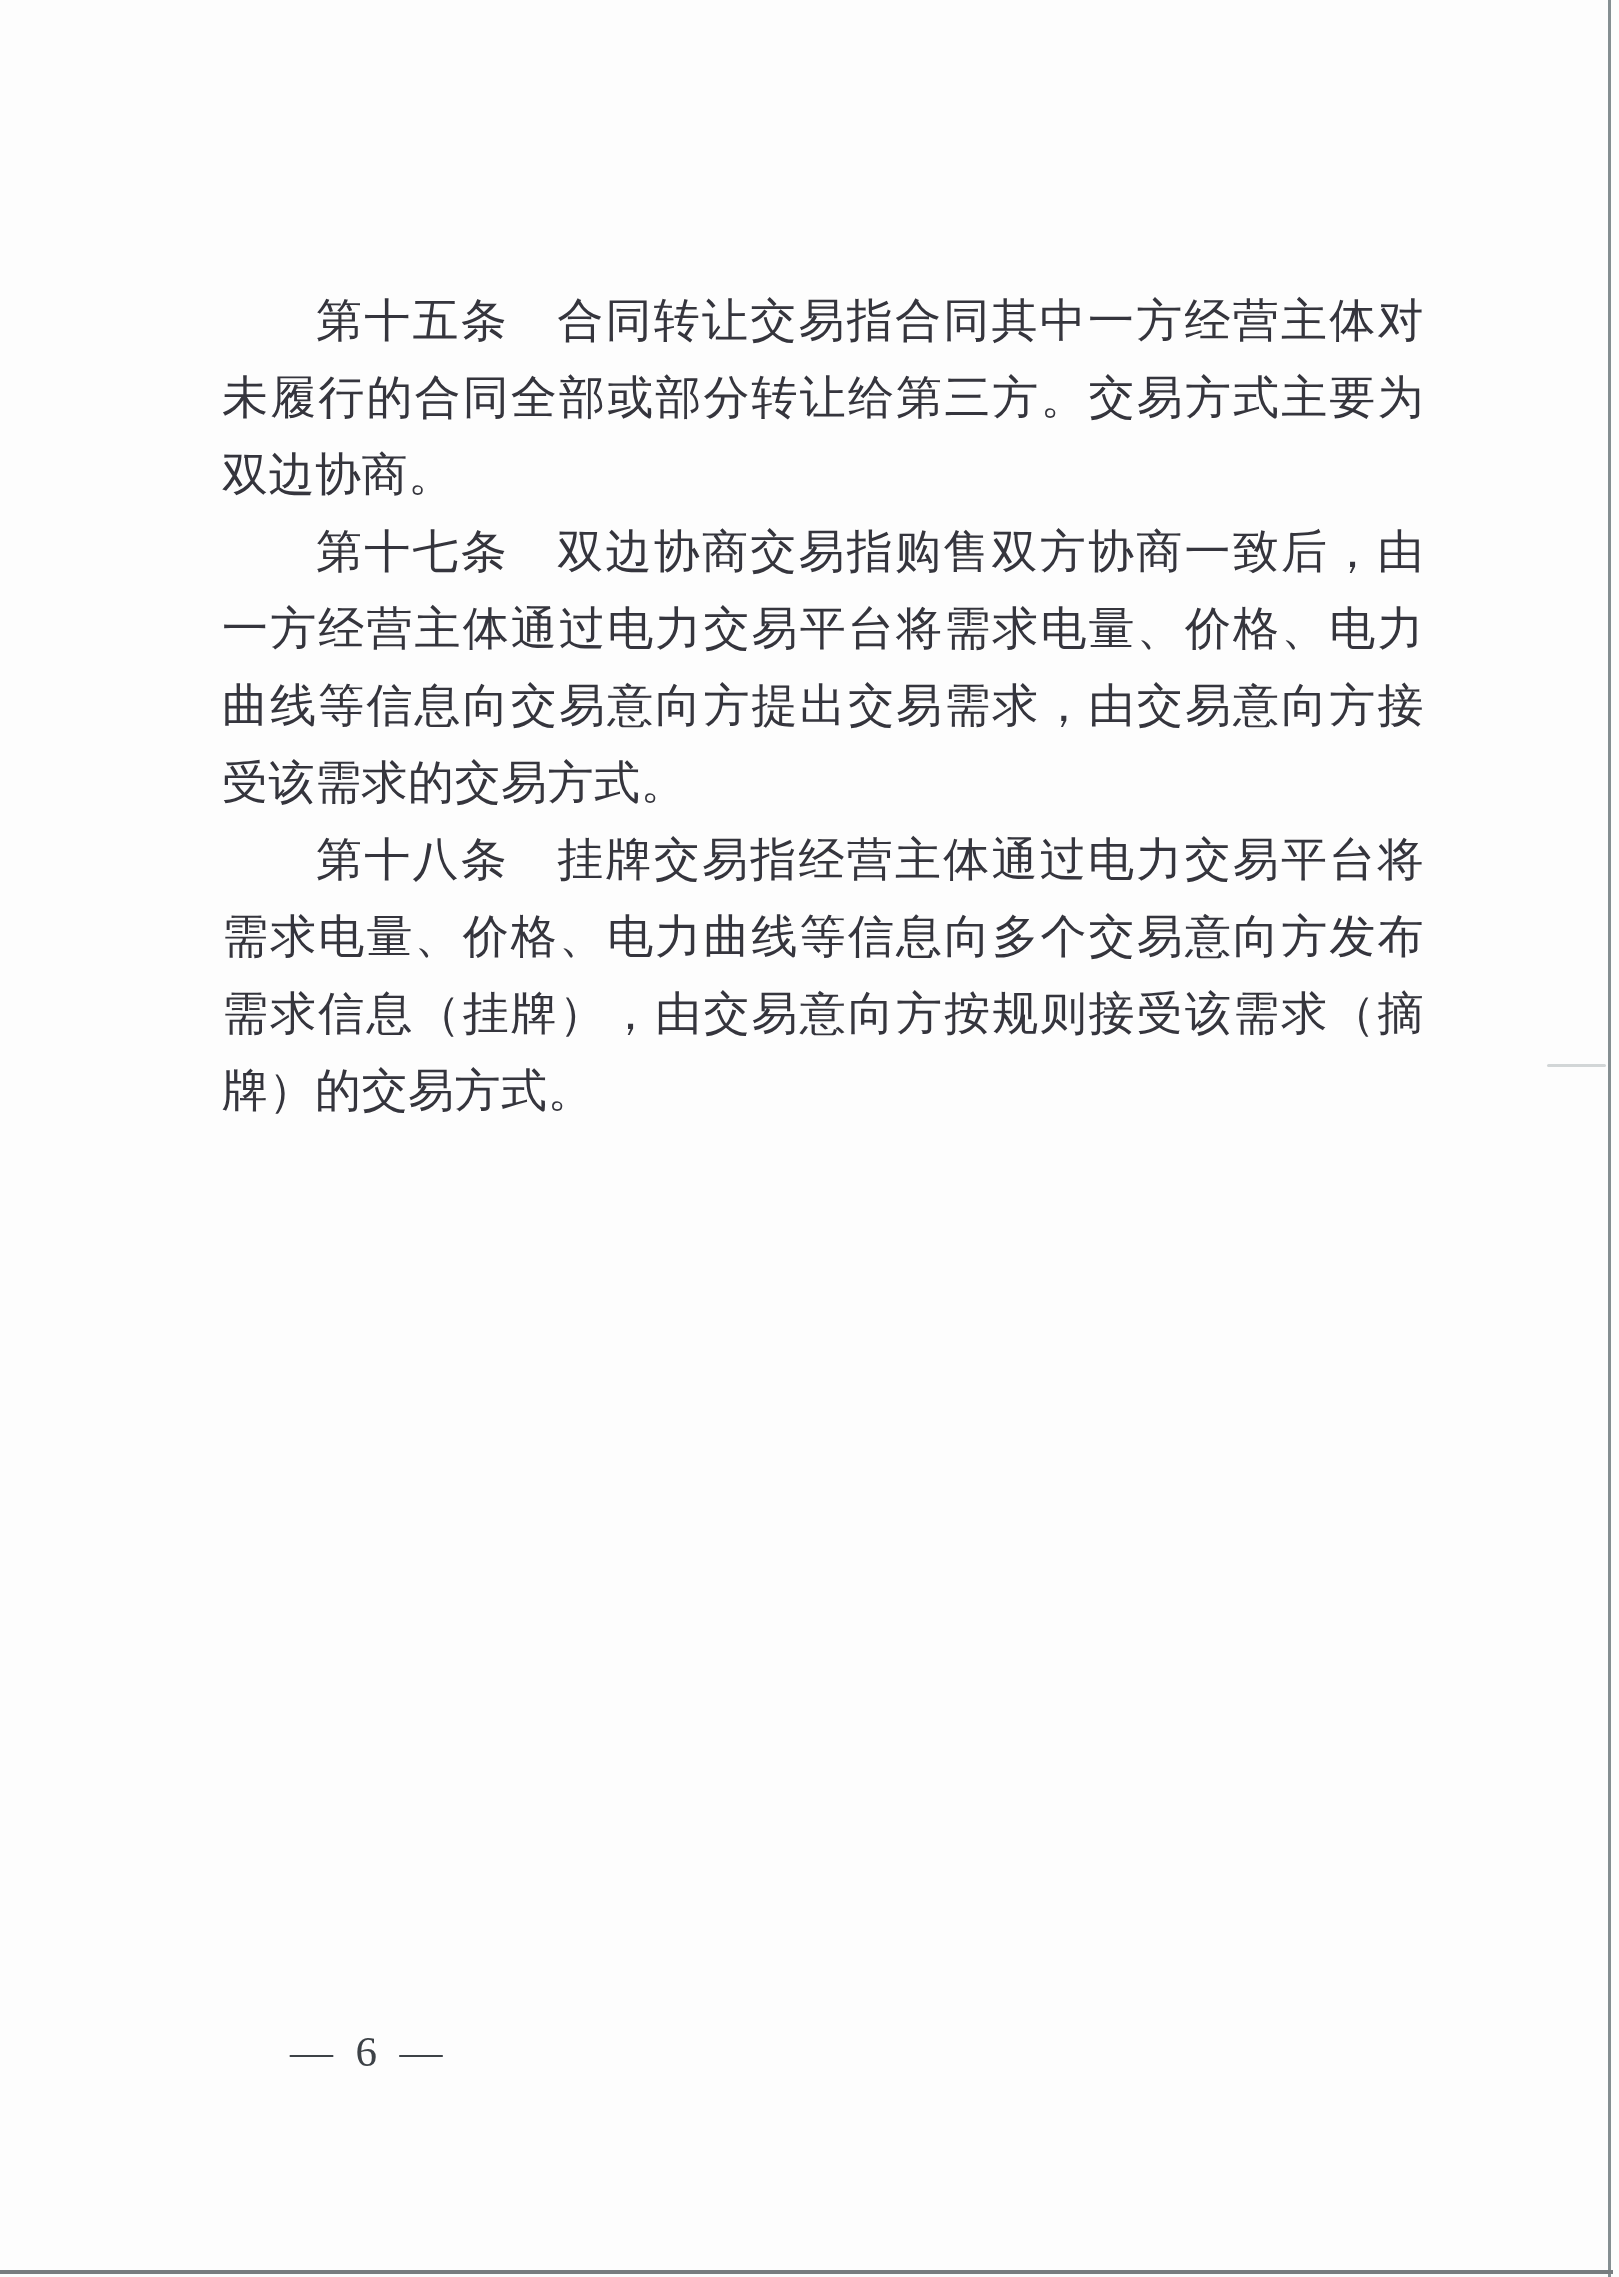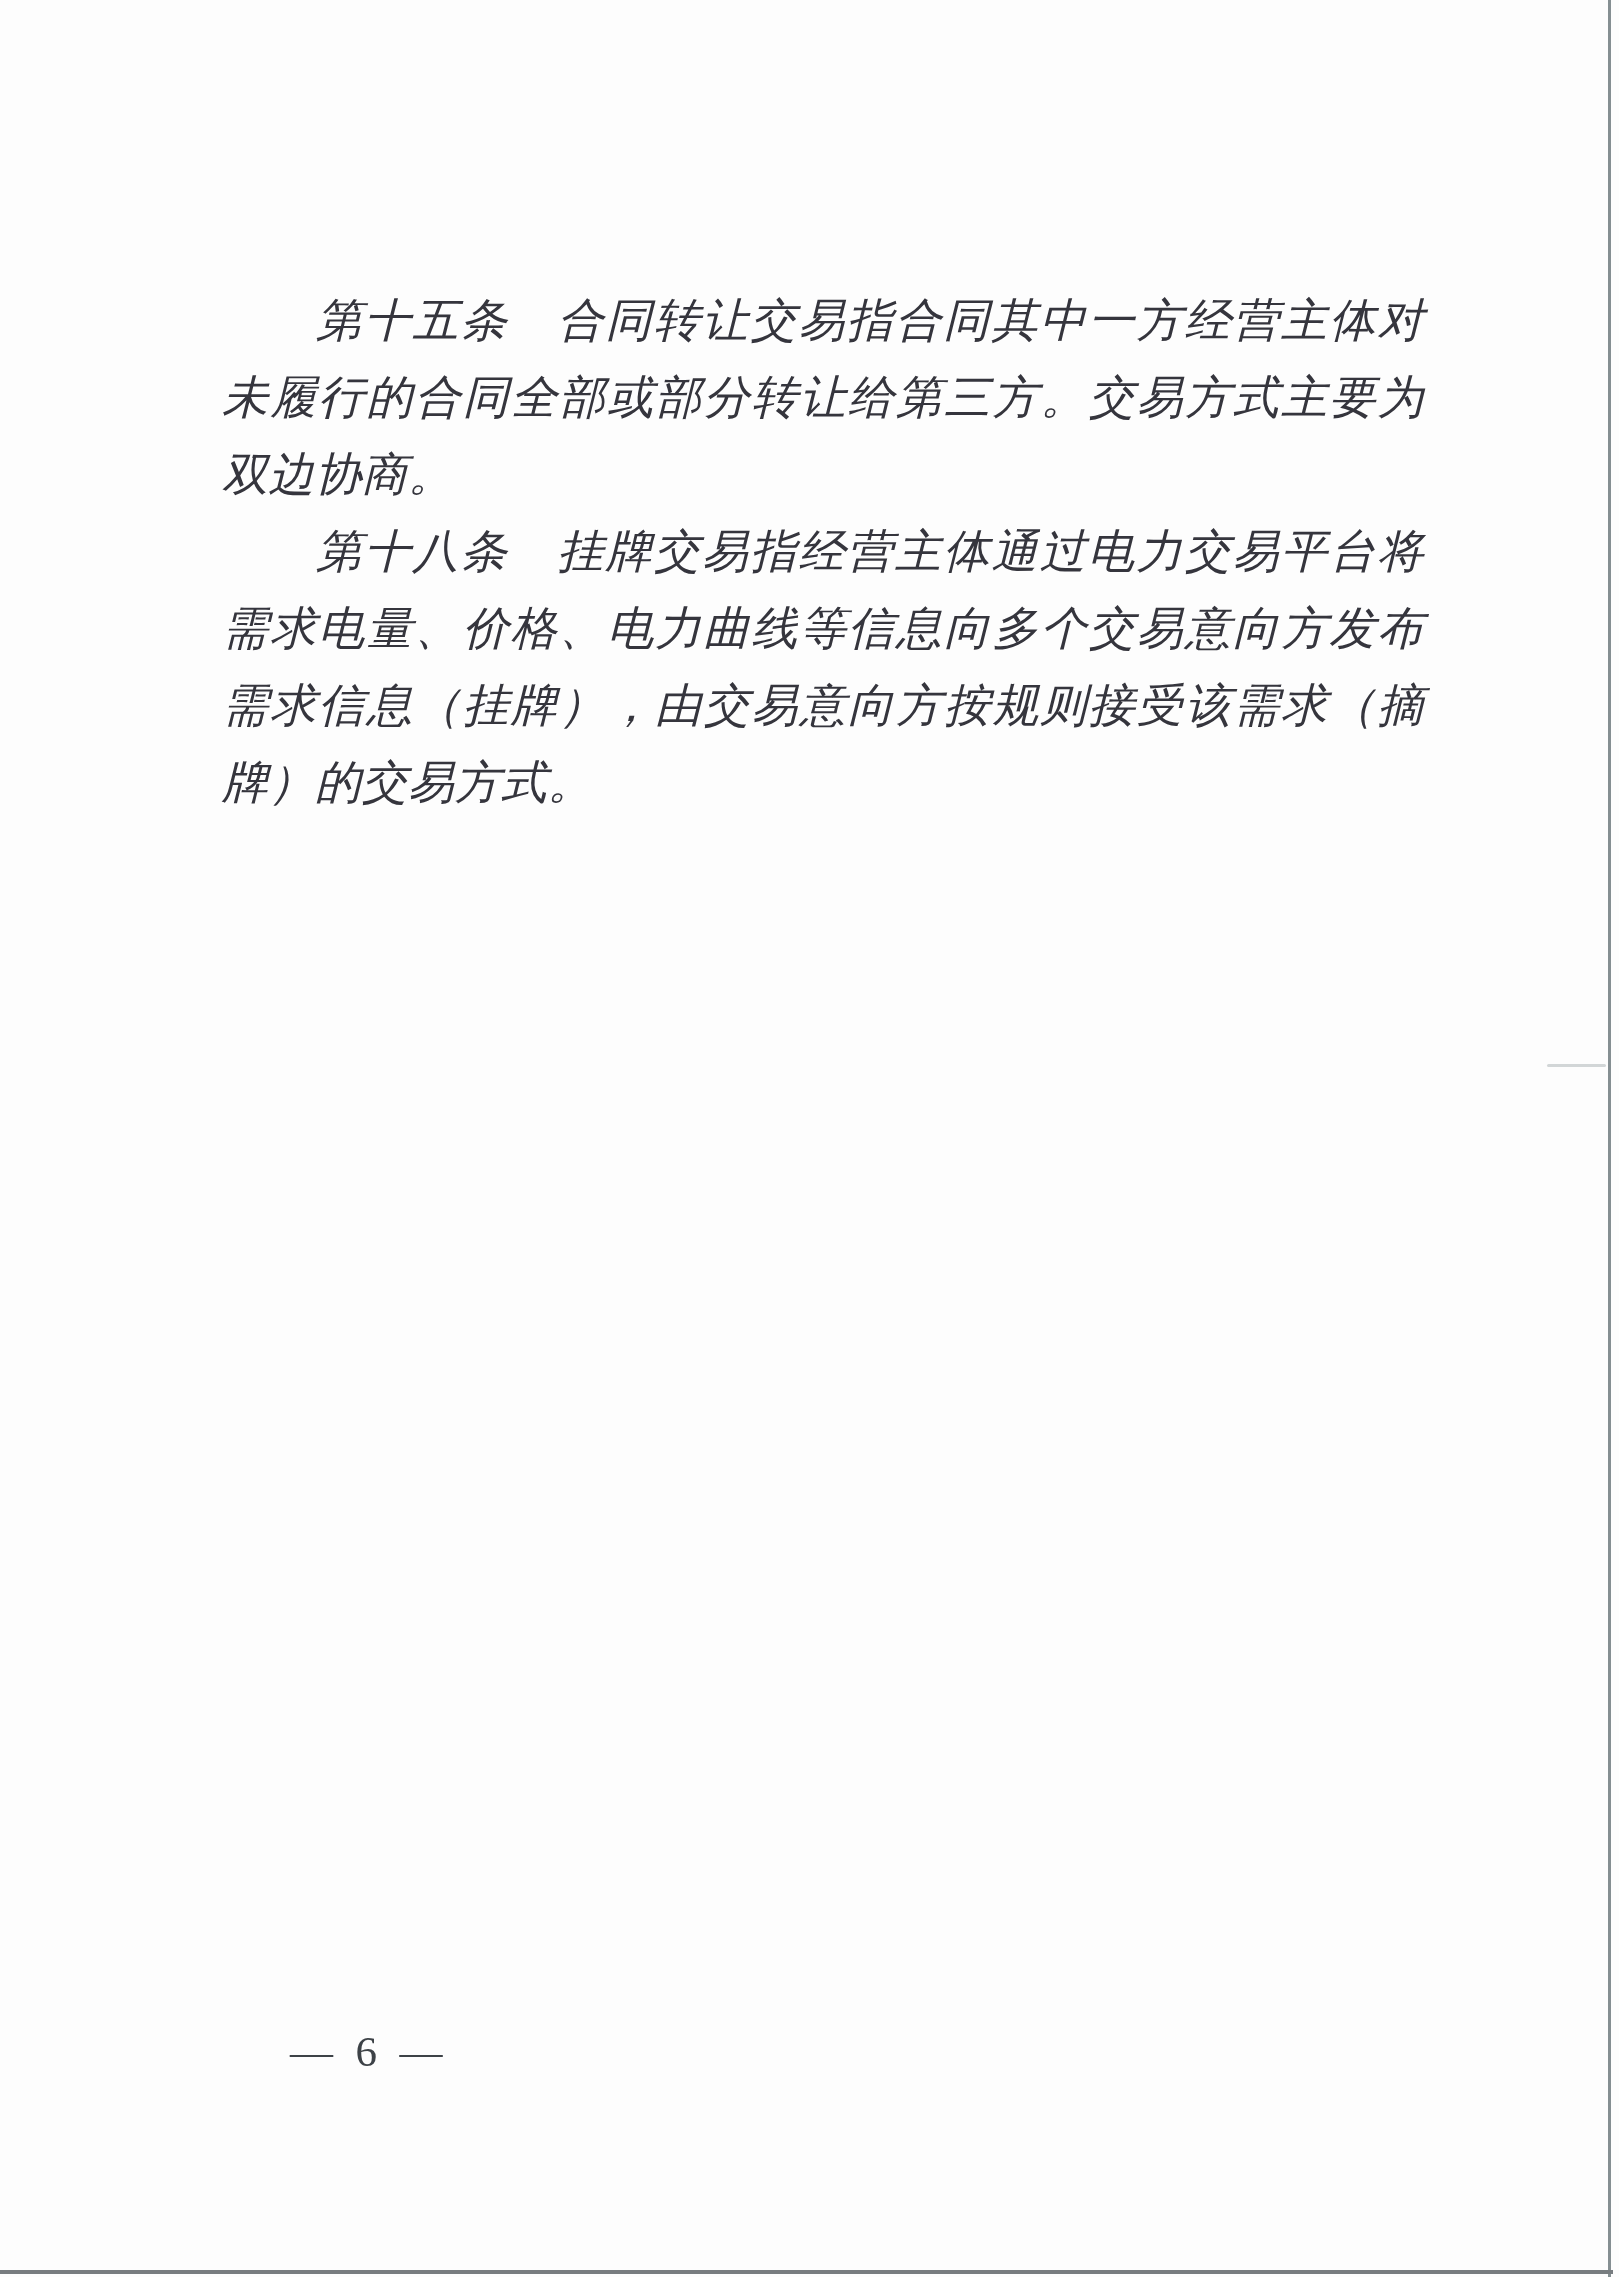--- a/index.html
+++ b/index.html
@@ -22,21 +22,20 @@
     position: absolute;
     left: 222px;
     top: 282px;
     width: 1202px;
     font-size: 46px;
     line-height: 77px;
     text-align: justify;
     word-break: break-all;
     overflow-wrap: anywhere;
     letter-spacing: 0.5px;
-    font-style: italic;
   }
   .body-text p {
     margin: 0;
     padding: 0;
     text-indent: 94px; 
   }
   .body-text p.section-heading {
     text-indent: 0;
     text-align: center;
     font-weight: bold;
@@ -81,20 +80,21 @@
     border-radius: 2px;
   }
 </style>
 </head>
 <body>
 
 <div class="page">
 
   <div class="body-text">
     <p>第十五条　合同转让交易指合同其中一方经营主体对未履行的合同全部或部分转让给第三方。交易方式主要为双边协商。</p>
+    <p>第十七条　双边协商交易指购售双方协商一致后，由一方经营主体通过电力交易平台将需求电量、价格、电力曲线等信息向交易意向方提出交易需求，由交易意向方接受该需求的交易方式。</p>
     <p>第十八条　挂牌交易指经营主体通过电力交易平台将需求电量、价格、电力曲线等信息向多个交易意向方发布需求信息（挂牌），由交易意向方按规则接受该需求（摘牌）的交易方式。</p>
   </div>
 
   <div class="page-number">— 6 —</div>
 
   <div class="scan-edge-right"></div>
   <div class="scan-edge-bottom"></div>
   <div class="scan-smudge"></div>
 
 </div>

